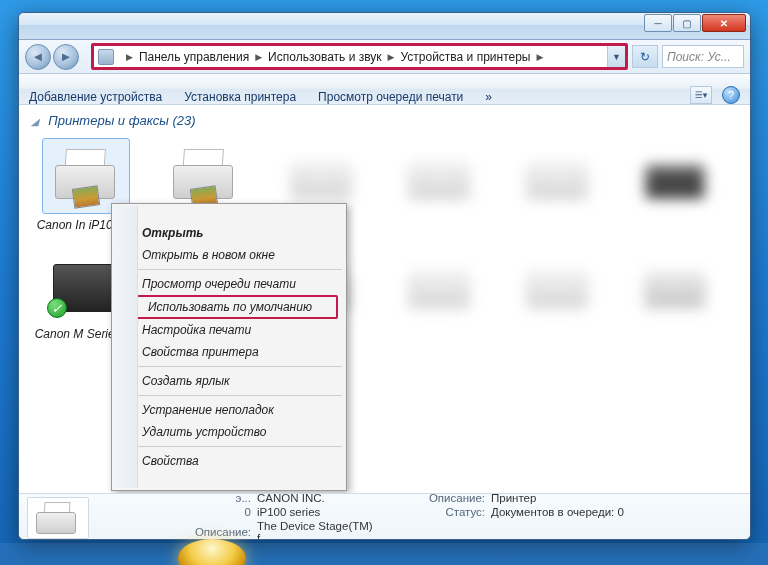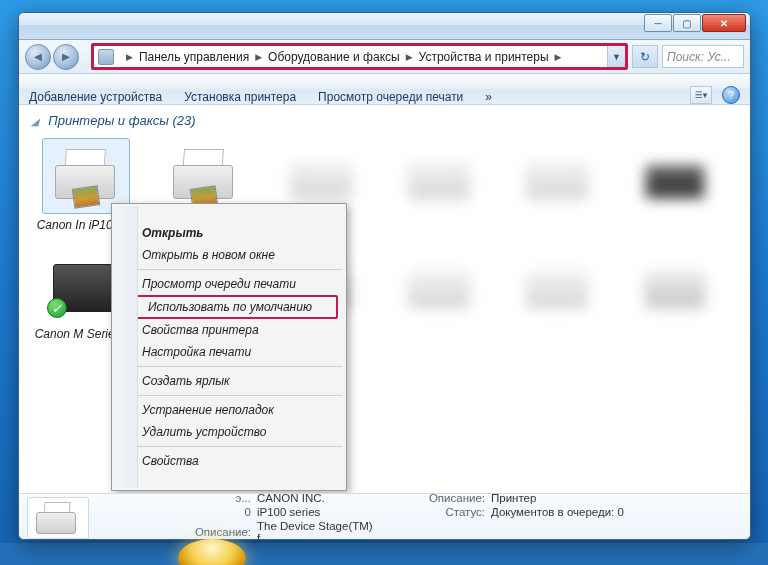--- a/index.html
+++ b/index.html
@@ -308,21 +308,21 @@
 
   <div class="navbar">
     <div class="navcircle">◄</div>
     <div class="navcircle">►</div>
     <div class="addrwrap">
       <div class="addr">
         <span class="crumbicon"></span>
         <span class="tri">▶</span>
         <span>Панель управления</span>
         <span class="tri">▶</span>
-        <span>Оборудование и факсы</span>
+        <span>Использовать и звук</span>
         <span class="tri">▶</span>
         <span>Устройства и принтеры</span>
         <span class="tri">▶</span>
       </div>
       <div class="addrdrop">▼</div>
     </div>
     <div class="refresh">↻</div>
     <div class="searchbox" title="Поиск: Ус...">
       <span>Поиск: Ус...</span>
     </div>
@@ -420,22 +420,22 @@
         </div>
     </div>
 
     <div class="ctxmenu">
       <div class="leftstrip"></div>
       <div class="ctxitem bold">Открыть</div>
       <div class="ctxitem">Открыть в новом окне</div>
       <div class="ctxsep"></div>
       <div class="ctxitem">Просмотр очереди печати</div>
       <div class="ctxitem hl">Использовать по умолчанию</div>
+      <div class="ctxitem">Настройка печати</div>
       <div class="ctxitem">Свойства принтера</div>
-      <div class="ctxitem">Настройка печати</div>
       <div class="ctxsep"></div>
       <div class="ctxitem">Создать ярлык</div>
       <div class="ctxsep"></div>
       <div class="ctxitem">Устранение неполадок</div>
       <div class="ctxitem">Удалить устройство</div>
       <div class="ctxsep"></div>
       <div class="ctxitem">Свойства</div>
     </div>
   </div>
 

